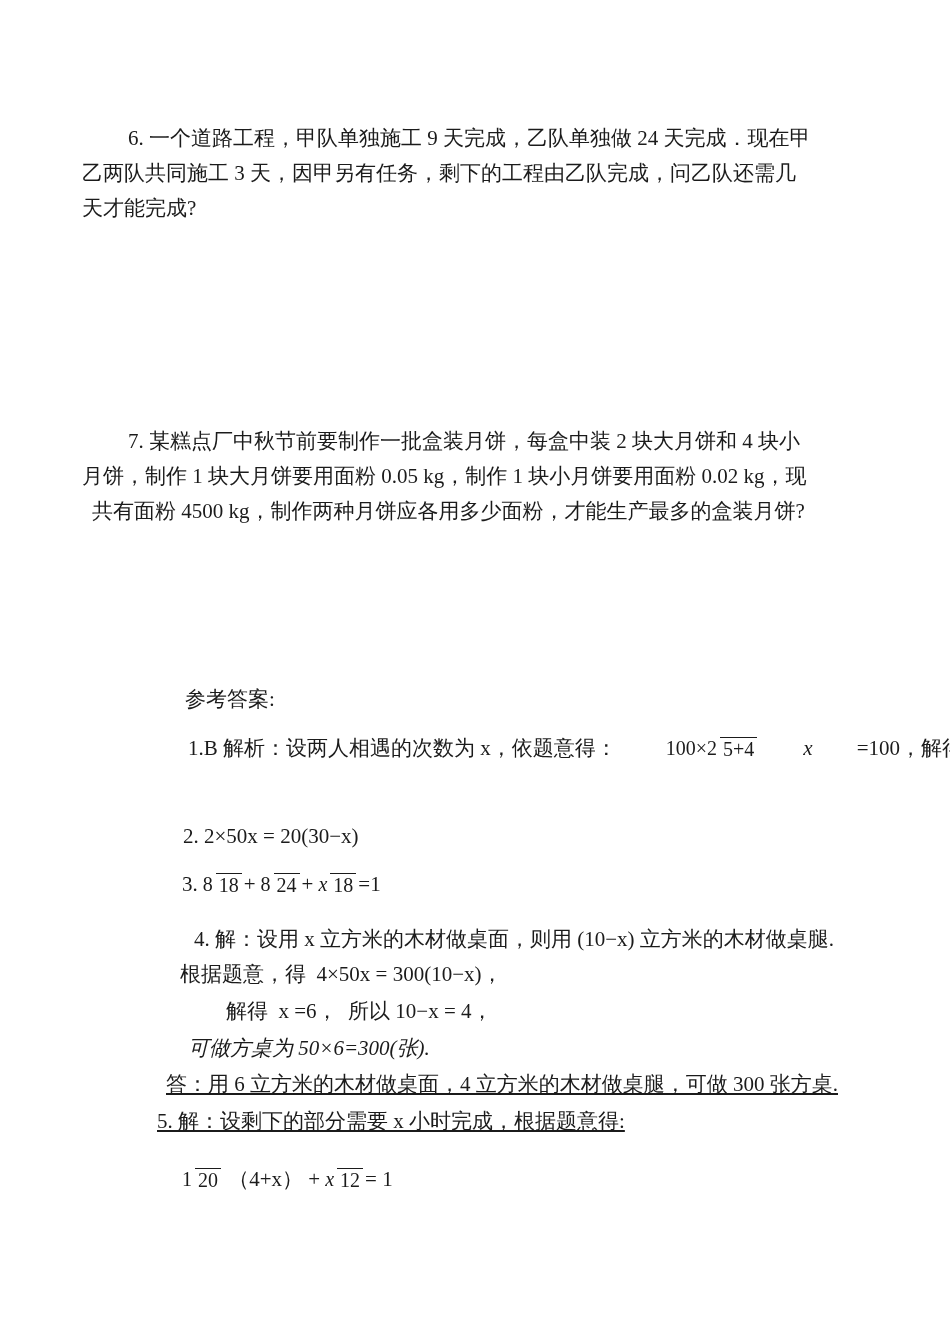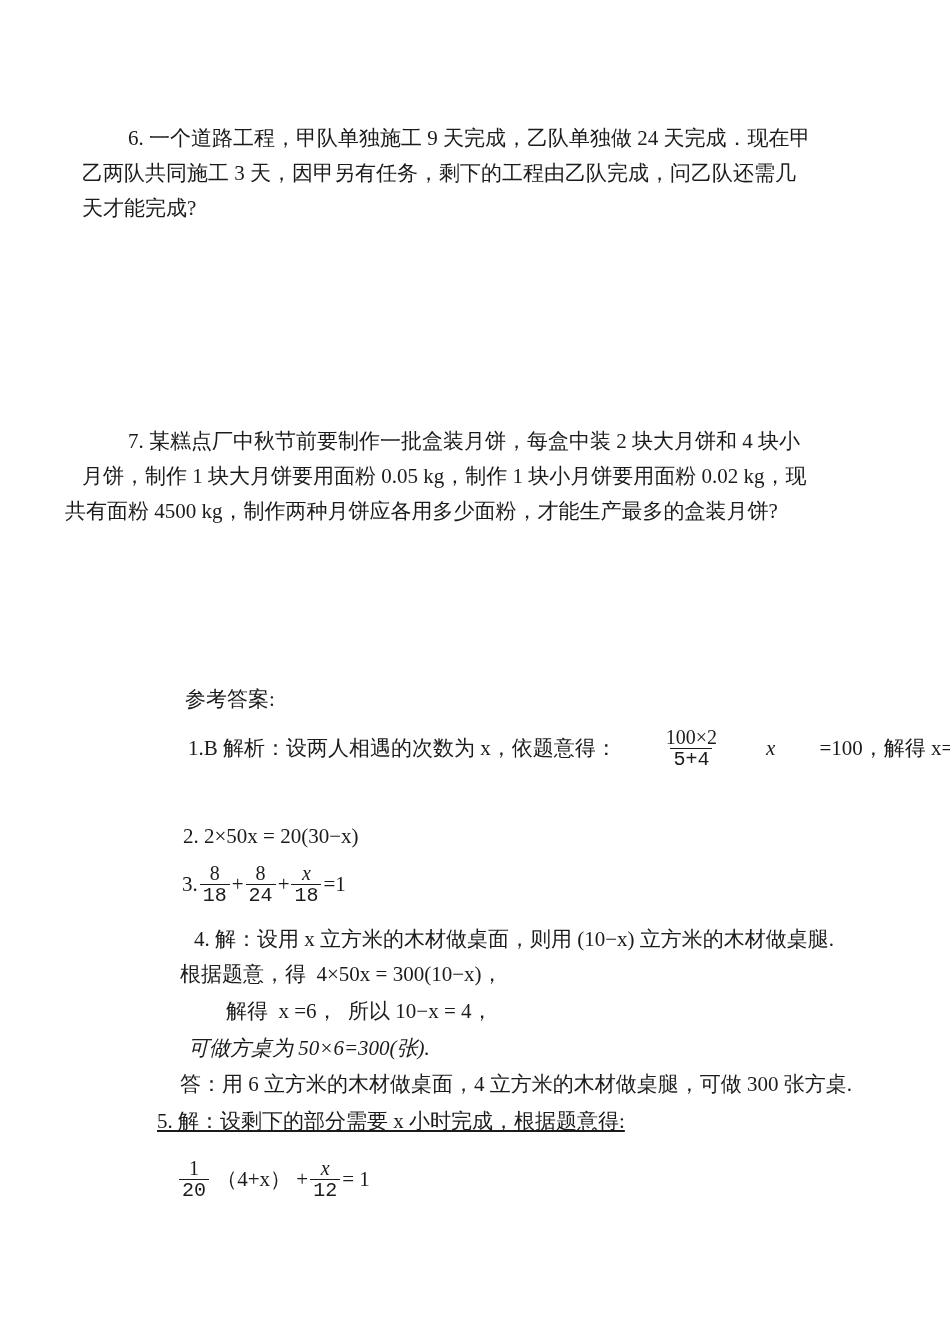--- a/index.html
+++ b/index.html
@@ -25,44 +25,44 @@
   }
   .line.math {
     display: flex;
     align-items: center;
     line-height: 23px;
   }
   .t { white-space: pre; }
   .it { font-style: italic; }
   .frac {
     display: inline-flex;
-    flex-direction: column;
+    flex-direction: row;
     align-items: center;
     text-align: center;
     font-size: 20px;
     line-height: 22px;
     margin: 0 2px;
   }
   .frac .num { padding: 0 3px; }
-  .frac .den { border-top: 1.6px solid #1b1b1b; padding: 0 3px; font-family: Liberation Mono, monospace; }
+  .frac .den { border-top: 1.6px solid #1b1b1b; padding: 0 3px; }
 </style>
 </head>
 <body>
 
 <div id="page" style="background: rgb(255, 255, 255); color: rgb(27, 27, 27);">
     <div class="line" style="left: 128px; top: 126px;"><span class="t">6. 一个道路工程，甲队单独施工 9 天完成，乙队单独做 24 天完成．现在甲</span></div>
     <div class="line" style="left: 82px; top: 161px;"><span class="t">乙两队共同施工 3 天，因甲另有任务，剩下的工程由乙队完成，问乙队还需几</span></div>
     <div class="line" style="left: 82px; top: 196px;"><span class="t">天才能完成?</span></div>
     <div class="line" style="left: 128px; top: 429px;"><span class="t">7. 某糕点厂中秋节前要制作一批盒装月饼，每盒中装 2 块大月饼和 4 块小</span></div>
     <div class="line" style="left: 82px; top: 464px;"><span class="t">月饼，制作 1 块大月饼要用面粉 0.05 kg，制作 1 块小月饼要用面粉 0.02 kg，现</span></div>
-    <div class="line" style="left: 65px; top: 499px;"><span class="t">共有面粉 4500 kg，制作两种月饼应各用多少面粉，才能生产最多的盒装月饼?</span></div>
+    <div class="line" style="left: 92px; top: 499px;"><span class="t">共有面粉 4500 kg，制作两种月饼应各用多少面粉，才能生产最多的盒装月饼?</span></div>
     <div class="line" style="left: 185px; top: 687px;"><span class="t">参考答案:</span></div>
     <div class="line math" style="left: 188px; top: 725px; height: 46px; gap: 44px;"><span class="t">1.B 解析：设两人相遇的次数为 x，依题意得：</span><span class="frac"><span class="num">100×2</span><span class="den">5+4</span></span><span class="t it">x</span><span class="t">=100，解得 x=4.5,</span></div>
     <div class="line" style="left: 183px; top: 824px;"><span class="t">2. 2×50x = 20(30−x)</span></div>
     <div class="line math" style="left: 182px; top: 861px; height: 46px;"><span class="t">3.</span><span class="frac"><span class="num">8</span><span class="den">18</span></span><span class="t">+</span><span class="frac"><span class="num">8</span><span class="den">24</span></span><span class="t">+</span><span class="frac"><span class="num it">x</span><span class="den">18</span></span><span class="t">=1</span></div>
     <div class="line" style="left: 194px; top: 927px;"><span class="t">4. 解：设用 x 立方米的木材做桌面，则用 (10−x) 立方米的木材做桌腿.</span></div>
     <div class="line" style="left: 180px; top: 962px;"><span class="t">根据题意，得  4×50x = 300(10−x)，</span></div>
     <div class="line" style="left: 226px; top: 999px;"><span class="t">解得  x =6，  所以 10−x = 4，</span></div>
     <div class="line" style="left: 188px; top: 1036px; font-style: italic;"><span class="t">可做方桌为 50×6=300(张).</span></div>
-    <div class="line" style="left: 180px; top: 1072px;"><span class="t">答：用 6 立方米的木材做桌面，4 立方米的木材做桌腿，可做 300 张方桌.</span></div>
+    <div class="line" style="left: 166px; top: 1072px; text-decoration: underline;"><span class="t">答：用 6 立方米的木材做桌面，4 立方米的木材做桌腿，可做 300 张方桌.</span></div>
     <div class="line" style="left: 157px; top: 1109px; text-decoration: underline;"><span class="t">5. 解：设剩下的部分需要 x 小时完成，根据题意得:</span></div>
     <div class="line math" style="left: 177px; top: 1156px; height: 46px;"><span class="frac"><span class="num">1</span><span class="den">20</span></span><span class="t"> （4+x） +</span><span class="frac"><span class="num it">x</span><span class="den">12</span></span><span class="t">= 1</span></div>
   </div>
 
 </body></html>

